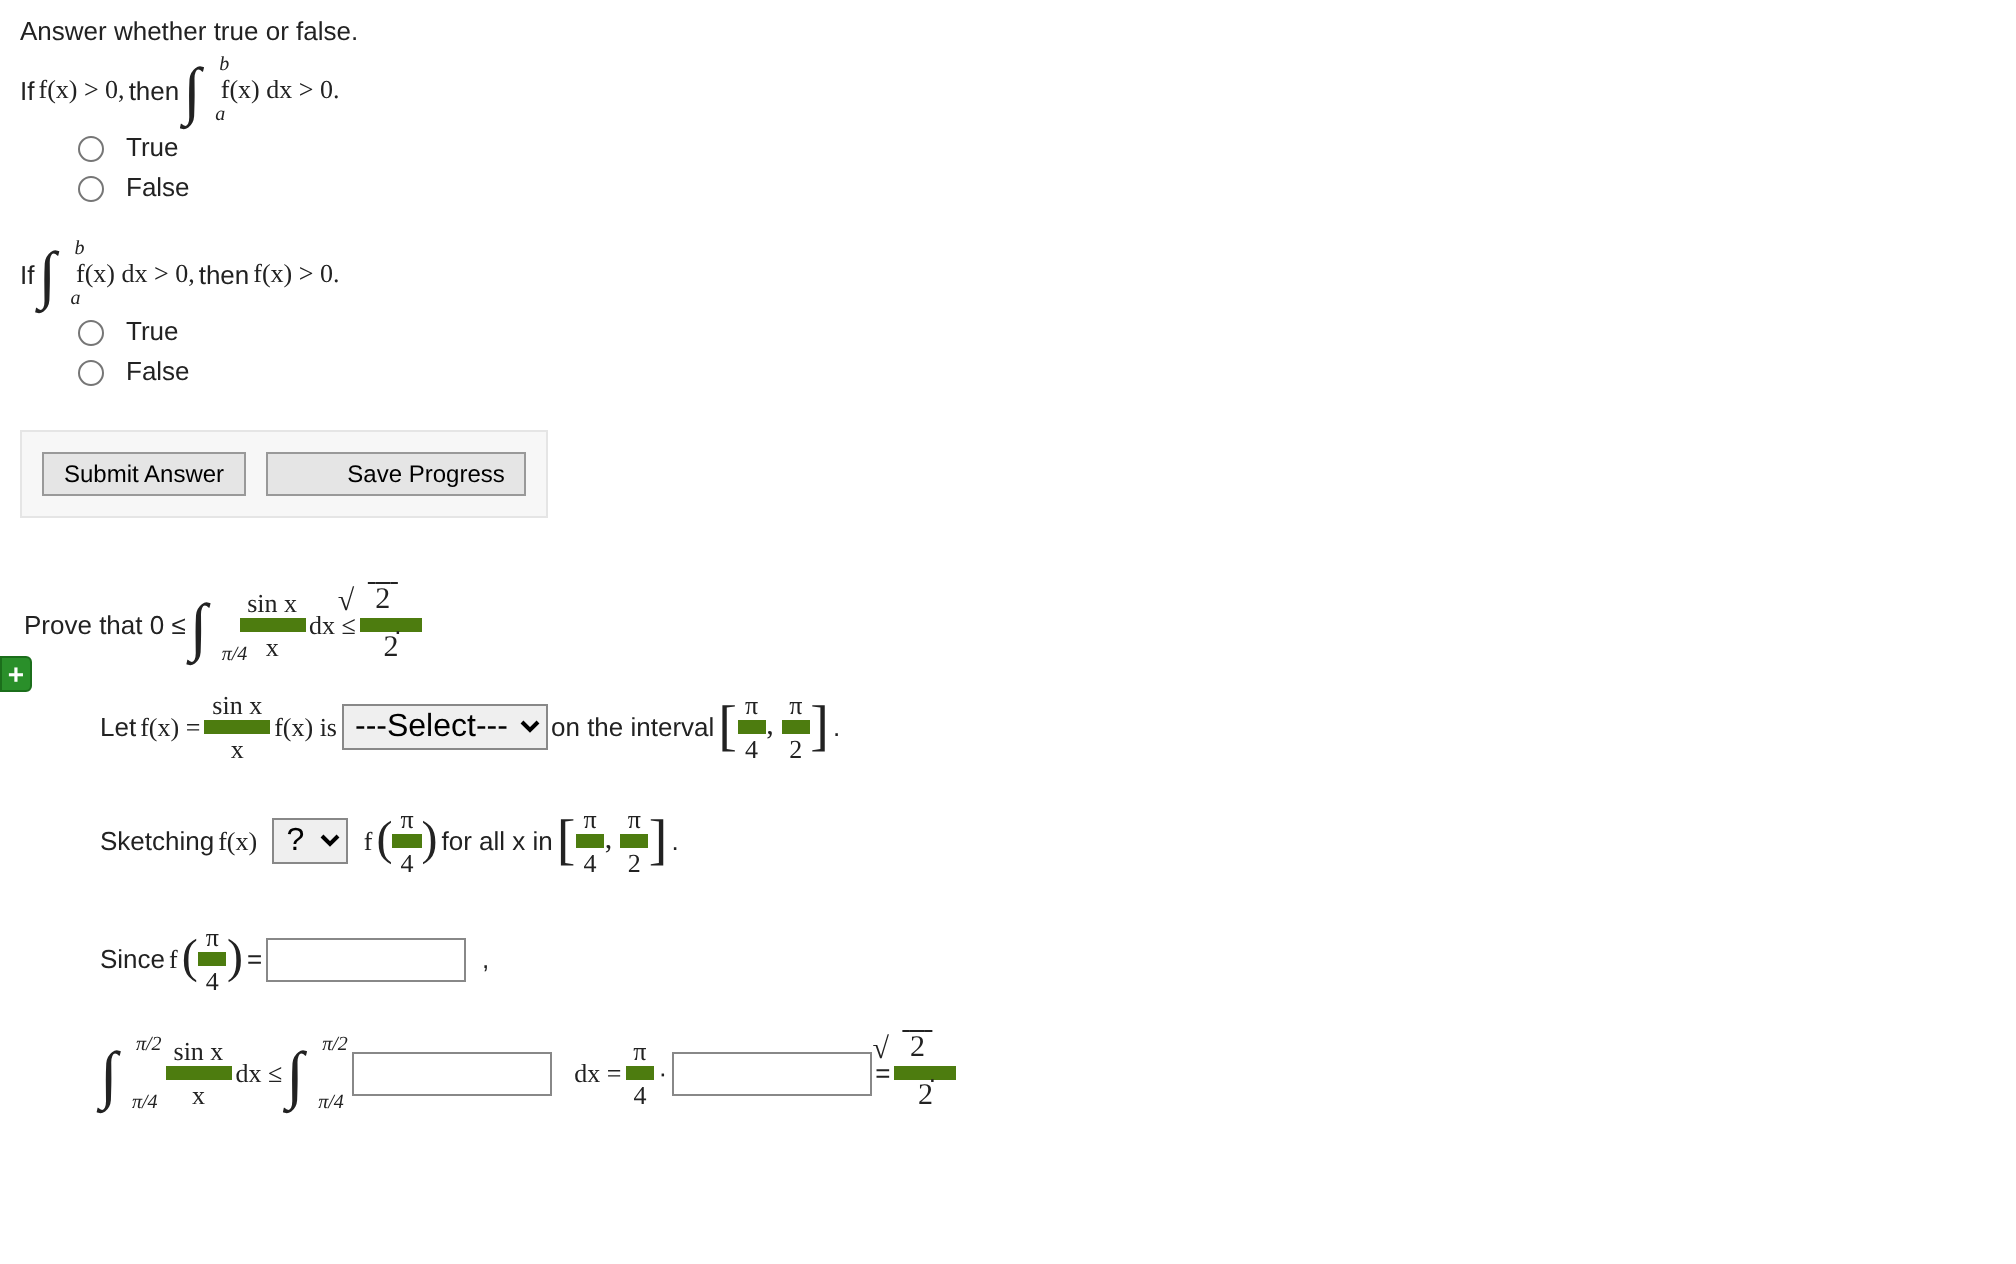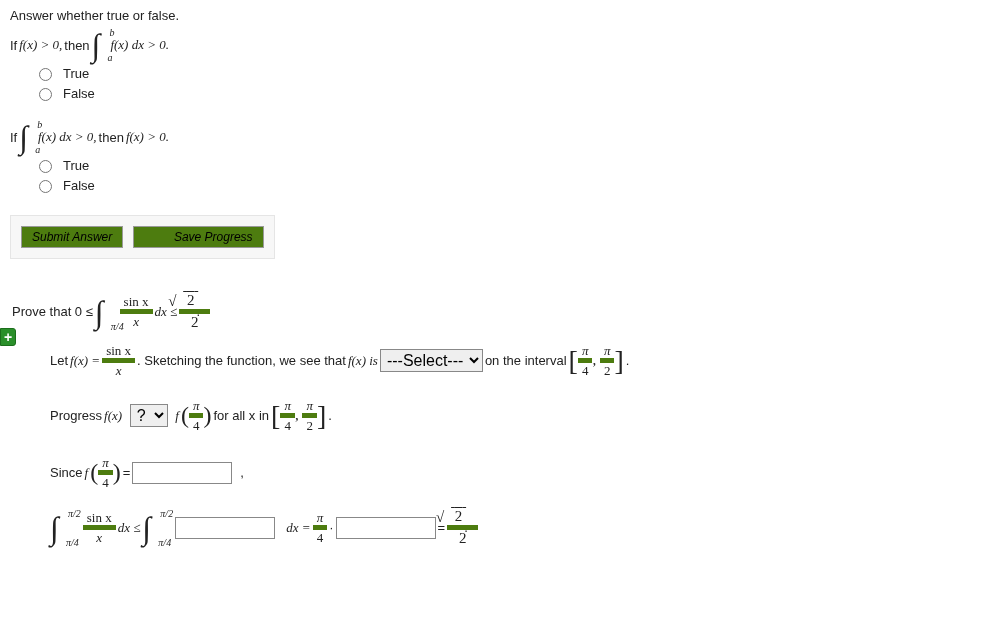--- a/index.html
+++ b/index.html
@@ -5,35 +5,34 @@
   * { box-sizing: border-box; }
   body {
     font-family: Arial, Helvetica, sans-serif;
     font-size: 13px;
     color: #222;
     margin: 0;
     padding: 8px 10px;
     width: 1008px;
     background: #fff;
   }
-  .math { font-family: "Times New Roman", Times, serif; font-style: italic; }
+  .math { font-family: "Times New Roman", Times, serif; }
   .math-up { font-family: "Times New Roman", Times, serif; font-style: normal; }
   .intblock { display:inline-block; position:relative; vertical-align:middle; }
   .bigint { font-size: 32px; font-style:normal; display:inline-block; line-height:32px; }
   .ub { position:absolute; top:-2px; left:18px; font-size:10px; font-style:italic; }
   .lb { position:absolute; bottom:-2px; left:16px; font-size:10px; font-style:italic; }
   .radio-row { margin: 4px 0 4px 24px; display:flex; align-items:center; gap:8px; }
   .btnrow { margin: 18px 0 0 0; padding:10px; background:#f7f7f7; border:1px solid #e5e5e5; display:inline-block;}
   button.ui {
-    font-size:12px; padding:3px 10px; background:#4d7c0f; border:1px solid #999;
+    font-size:12px; padding:3px 10px; background:#e5e5e5; border:1px solid #999;
     cursor:pointer;
-    font-style:italic;
   }
   .frac { display:inline-block; text-align:center; vertical-align:middle; font-family:"Times New Roman", serif; font-style:normal; line-height:1;}
-  .frac .num { display:block; padding:0 4px 1px; border-bottom:5px solid #4d7c0f; font-size:13px;}
+  .frac .num { display:block; padding:0 4px 1px; border-bottom:7px solid #4d7c0f; font-size:13px;}
   .frac .den { display:block; padding:1px 4px 0; font-size:13px;}
   .frac-lg .num, .frac-lg .den { font-size:15px; }
   select, input[type=text] {
     font-size:16px; border:1px solid #888; padding:1px 2px; vertical-align:middle;
   }
   .plus-tab {
     position:fixed; left:0; top:328px; width:16px; height:18px;
     background:#2a8f2a; border:1px solid #1b6e1b; color:#fff;
     font-weight:bold; text-align:center; line-height:16px; font-size:14px;
     border-radius:0 3px 3px 0;
@@ -130,42 +129,41 @@
   </div>
 
   <div class="indent">
     <div class="line">
       <span>Let  </span>
       <span class="math">f(x) = </span>
       <span class="frac">
         <span class="num">sin x</span>
         <span class="den math">x</span>
       </span>
-      <span>.  Sketching the function, we see that  </span>
       <span class="math">f(x)  is </span>
       <select>
         <option>---Select---</option>
       </select>
       <span> on the interval </span>
       <span class="bracket">
         <span class="frac">
             <span class="num math">π</span>
             <span class="den">4</span>
           </span>
         <span>,&nbsp;</span>
         <span class="frac">
             <span class="num math">π</span>
             <span class="den">2</span>
           </span>
       </span>
       <span>.</span>
     </div>
 
     <div class="line" style="margin-top:22px;">
-      <span>Progress  </span>
+      <span>Sketching  </span>
       <span class="math">f(x)</span>&nbsp;
       <select style="width:38px;">
         <option>?</option>
       </select>&nbsp;
       <span class="math">f</span>
       <span class="paren">
         <span class="frac">
             <span class="num math">π</span>
             <span class="den">4</span>
           </span>

